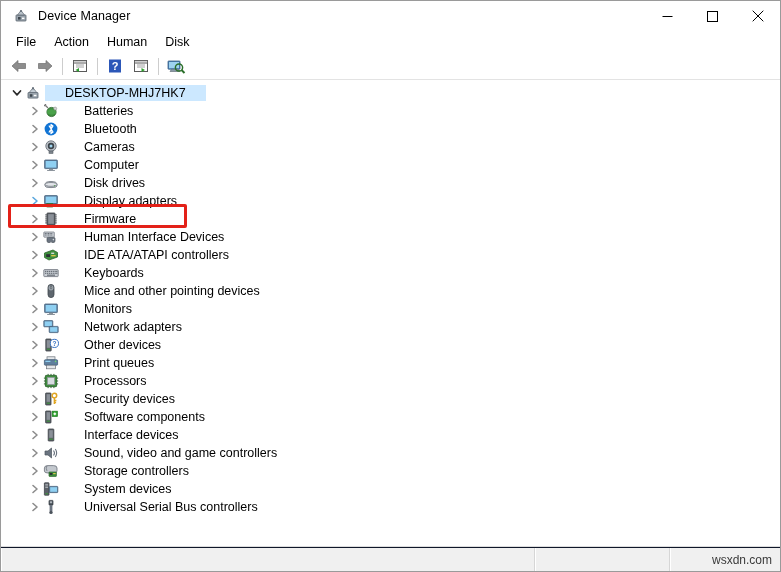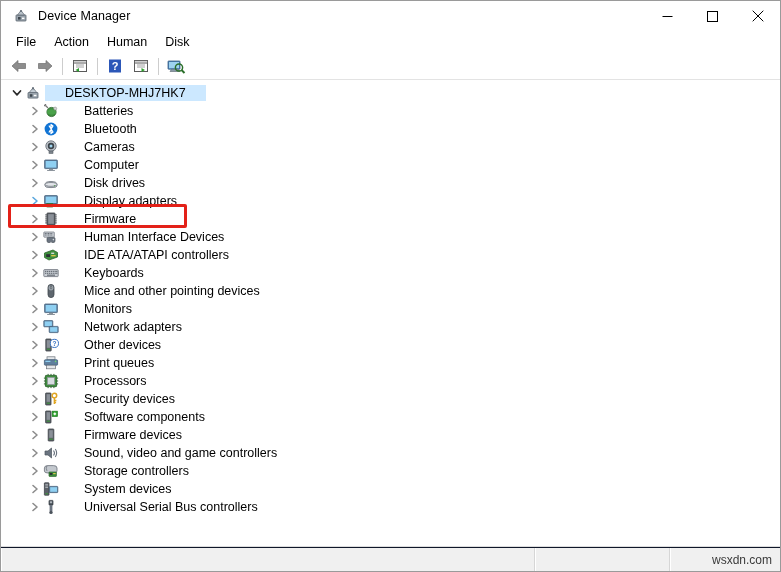--- a/index.html
+++ b/index.html
@@ -682,21 +682,21 @@
               <path d="M2 1.5 L6 5 L2 8.5" fill="none" stroke="#8c8c8c" stroke-width="1.6" stroke-linecap="round" stroke-linejoin="round"></path>
             </svg>
         </span>
         <span class="node-icon">
           <svg width="16" height="16" viewBox="0 0 16 16">
             <rect x="5.2" y="2" width="5.6" height="12" rx="0.6" fill="#5c6168" stroke="#3e4247" stroke-width="0.8"></rect>
             <rect x="6.2" y="3.2" width="3.6" height="7.6" fill="#8a9098"></rect>
             <rect x="6.2" y="11.6" width="3.6" height="1.2" fill="#3f8f3f"></rect>
           </svg>
         </span>
-        <span class="node-label">Firmware devices</span>
+        <span class="node-label">Interface devices</span>
       </div>
 
       <div class="node child">
         <span class="chev">
           <svg width="8" height="10" viewBox="0 0 8 10">
               <path d="M2 1.5 L6 5 L2 8.5" fill="none" stroke="#8c8c8c" stroke-width="1.6" stroke-linecap="round" stroke-linejoin="round"></path>
             </svg>
         </span>
         <span class="node-icon">
           <svg width="16" height="16" viewBox="0 0 16 16">

